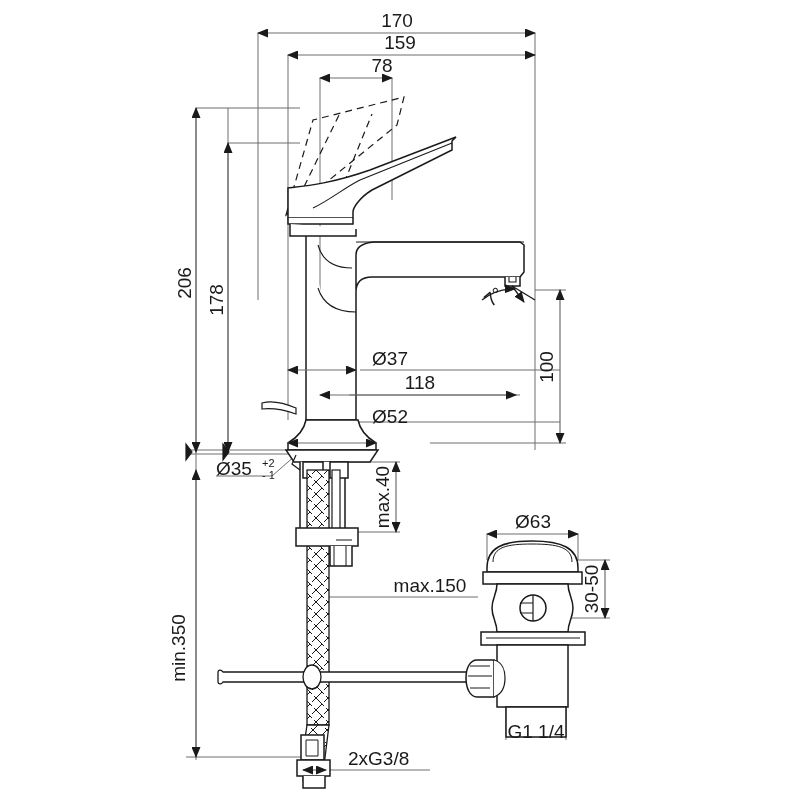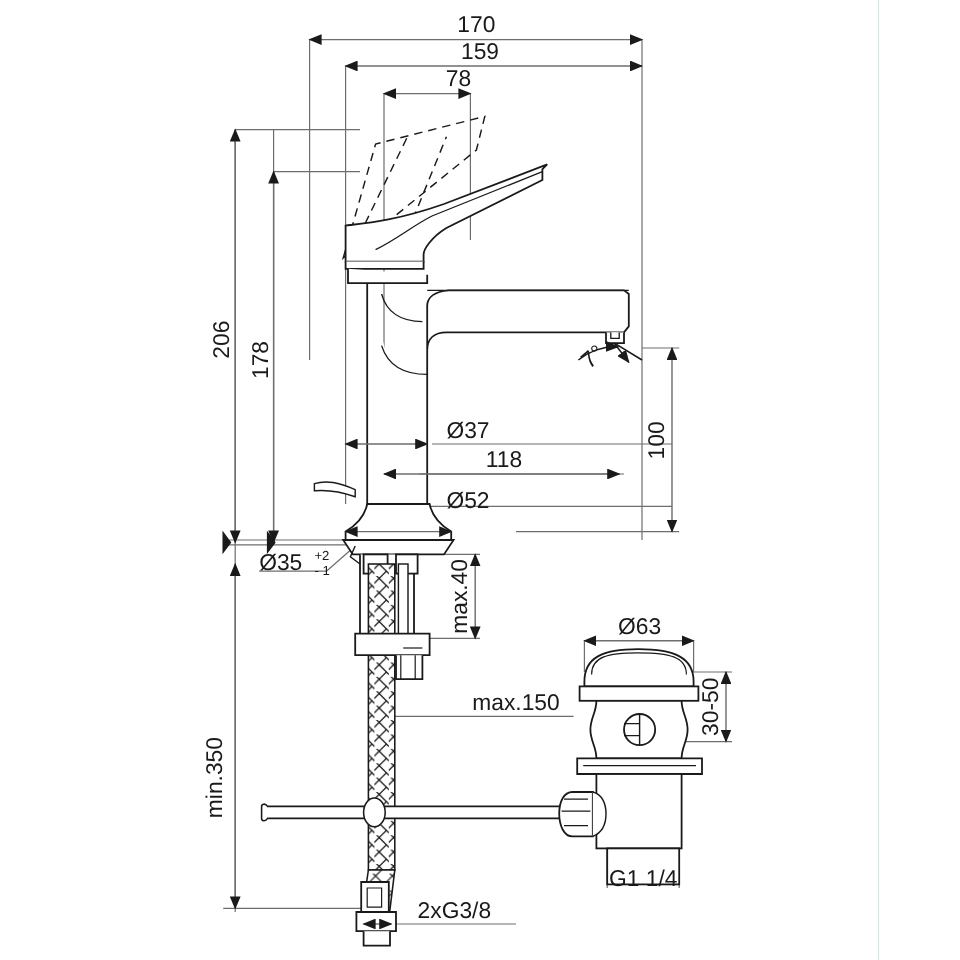--- a/index.html
+++ b/index.html
@@ -1,18 +1,18 @@
 <!DOCTYPE html>
 <html><head>
 <meta charset="utf-8">
 <title>Technical Drawing</title>
 <style>
   html,body{margin:0;padding:0;background:#ffffff;}
   body{font-family:"Liberation Sans", sans-serif;}
-  #stage{position:relative;width:732px;height:800px;background:#22c55e;overflow:hidden;}
+  #stage{position:relative;width:732px;height:800px;background:#d946ef;overflow:hidden;}
   #stage svg{position:absolute;left:0;top:0;}
   .dimtext{font-family:"Liberation Sans", sans-serif;font-size:19px;fill:#1a1a1a;}
   .dimtext-sm{font-family:"Liberation Sans", sans-serif;font-size:11px;fill:#1a1a1a;}
 </style>
 </head>
 <body>
 
 <div id="stage">
 <svg width="800" height="800" viewBox="0 0 800 800" xmlns="http://www.w3.org/2000/svg">
 

